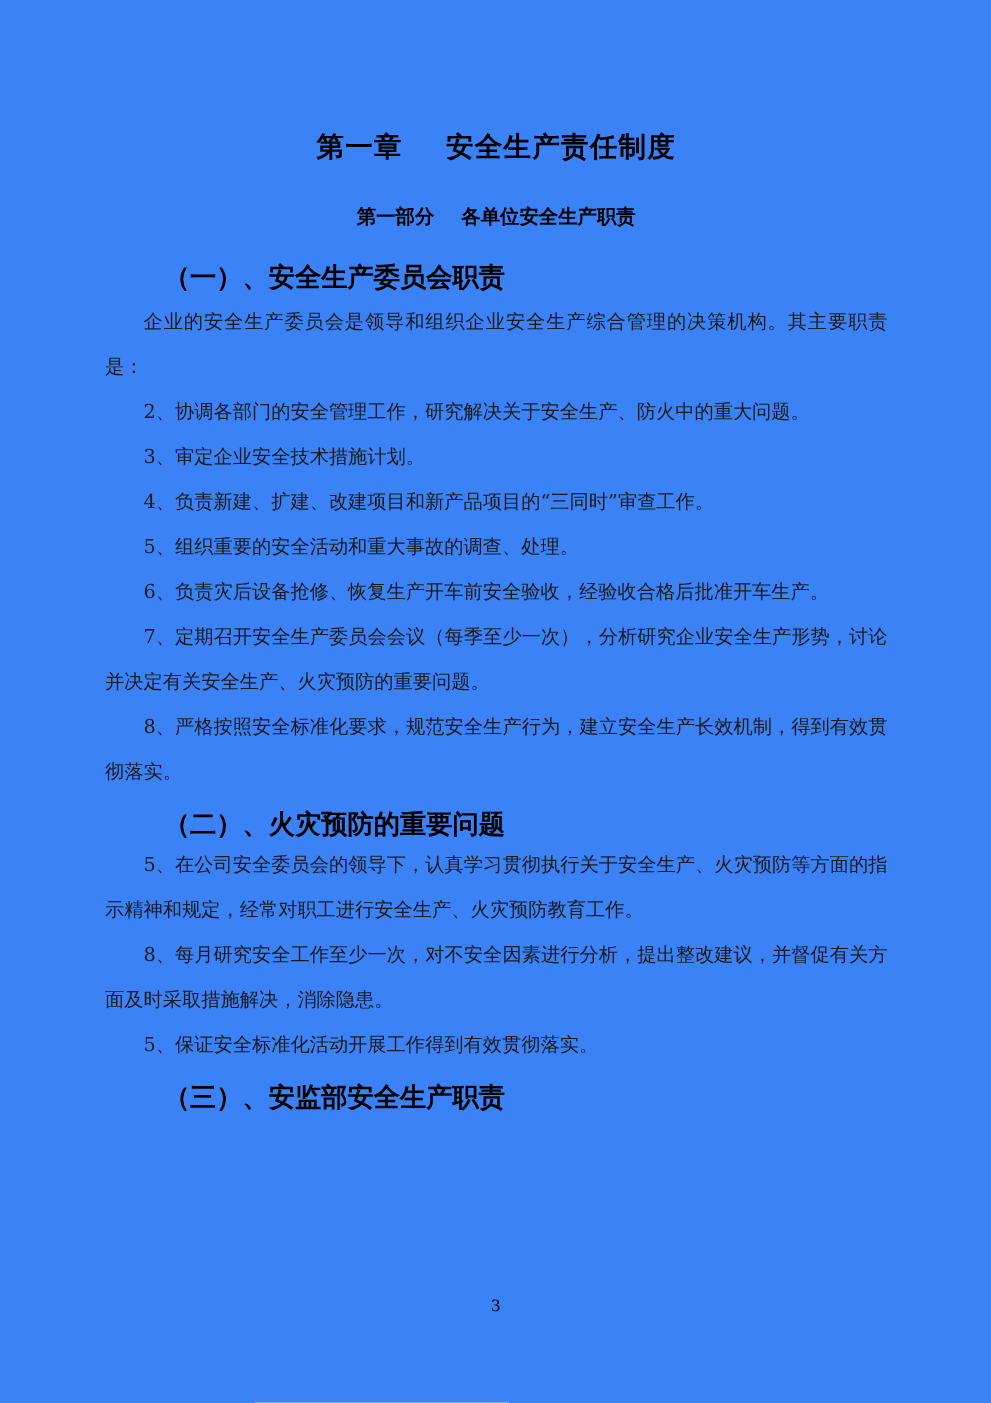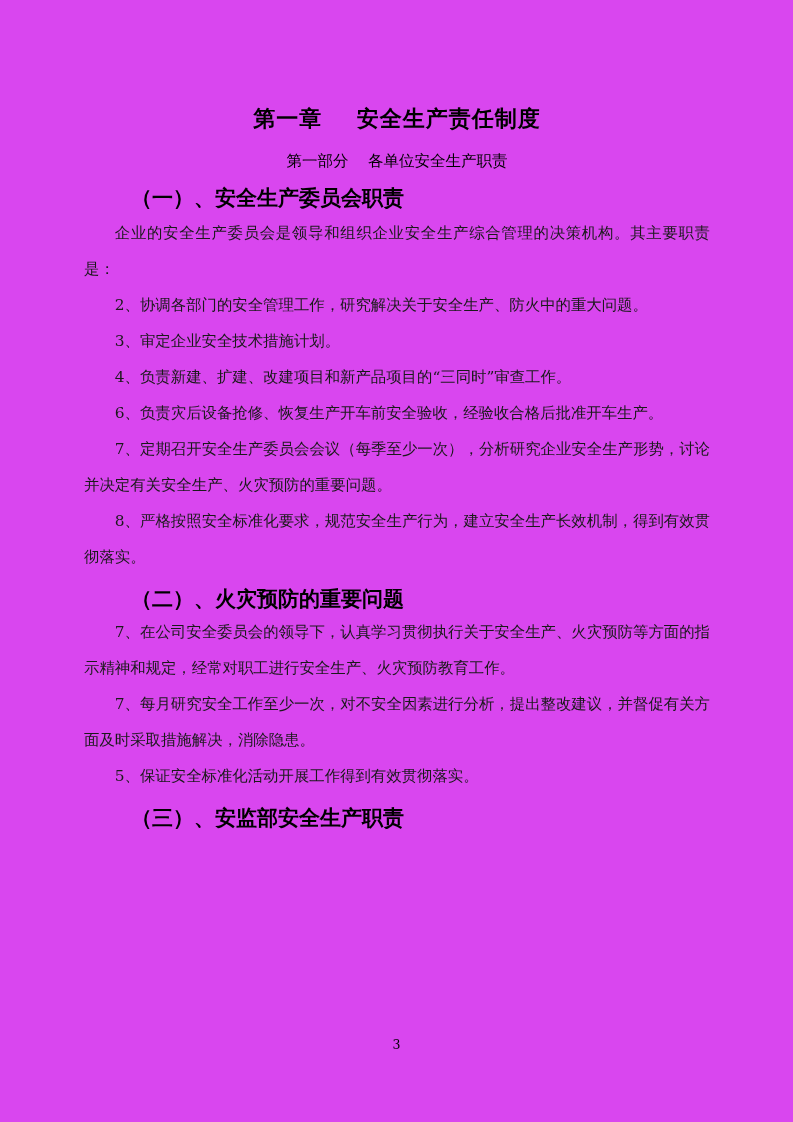--- a/index.html
+++ b/index.html
@@ -14,21 +14,21 @@
     font-family: "DejaVu Serif", "Liberation Serif", serif;
     color: #000000;
     overflow: hidden;
   }
 
   .page {
     position: absolute;
     inset: 0;
     width: 793px;
     height: 1122px;
-    background: #d946ef;
+    background: #3b82f6;
   }
 
   
   .content {
     position: absolute;
     left: 84px;
     top: 0;
     width: 626px;
   }
 
@@ -40,25 +40,25 @@
     font-family: "DejaVu Sans", "Liberation Sans", sans-serif;
     font-weight: bold;
     font-size: 22px;
     line-height: 30px;
     letter-spacing: 1px;
     color: #000;
     white-space: pre;
   }
 
   .doc-subtitle {
-    margin: 0;
+    margin: 12px;
     padding-top: 14px;
     text-align: center;
     font-family: "DejaVu Sans", "Liberation Sans", sans-serif;
-    font-weight: normal;
+    font-weight: bold;
     font-size: 15.5px;
     line-height: 26px;
     color: #000;
     white-space: pre;
   }
 
   
   .section-heading {
     margin: 0;
     padding-top: 9px;
@@ -115,28 +115,29 @@
 
     <h2 class="doc-subtitle">第一部分    各单位安全生产职责</h2>
 
     <h3 class="section-heading">（一）、安全生产委员会职责</h3>
 
     <p class="para lead">企业的安全生产委员会是领导和组织企业安全生产综合管理的决策机构。其主要职责是：</p>
 
     <p class="para">2、协调各部门的安全管理工作，研究解决关于安全生产、防火中的重大问题。</p>
     <p class="para">3、审定企业安全技术措施计划。</p>
     <p class="para">4、负责新建、扩建、改建项目和新产品项目的“三同时”审查工作。</p>
+    <p class="para">5、组织重要的安全活动和重大事故的调查、处理。</p>
     <p class="para">6、负责灾后设备抢修、恢复生产开车前安全验收，经验收合格后批准开车生产。</p>
     <p class="para">7、定期召开安全生产委员会会议（每季至少一次），分析研究企业安全生产形势，讨论并决定有关安全生产、火灾预防的重要问题。</p>
     <p class="para">8、严格按照安全标准化要求，规范安全生产行为，建立安全生产长效机制，得到有效贯彻落实。</p>
 
     <h3 class="section-heading">（二）、火灾预防的重要问题</h3>
 
-    <p class="para">7、在公司安全委员会的领导下，认真学习贯彻执行关于安全生产、火灾预防等方面的指示精神和规定，经常对职工进行安全生产、火灾预防教育工作。</p>
-    <p class="para">7、每月研究安全工作至少一次，对不安全因素进行分析，提出整改建议，并督促有关方面及时采取措施解决，消除隐患。</p>
+    <p class="para">5、在公司安全委员会的领导下，认真学习贯彻执行关于安全生产、火灾预防等方面的指示精神和规定，经常对职工进行安全生产、火灾预防教育工作。</p>
+    <p class="para">8、每月研究安全工作至少一次，对不安全因素进行分析，提出整改建议，并督促有关方面及时采取措施解决，消除隐患。</p>
     <p class="para">5、保证安全标准化活动开展工作得到有效贯彻落实。</p>
 
     <h3 class="section-heading">（三）、安监部安全生产职责</h3>
 
   </div>
 
   <div class="page-number">3</div>
 </div>
 
 </body></html>

